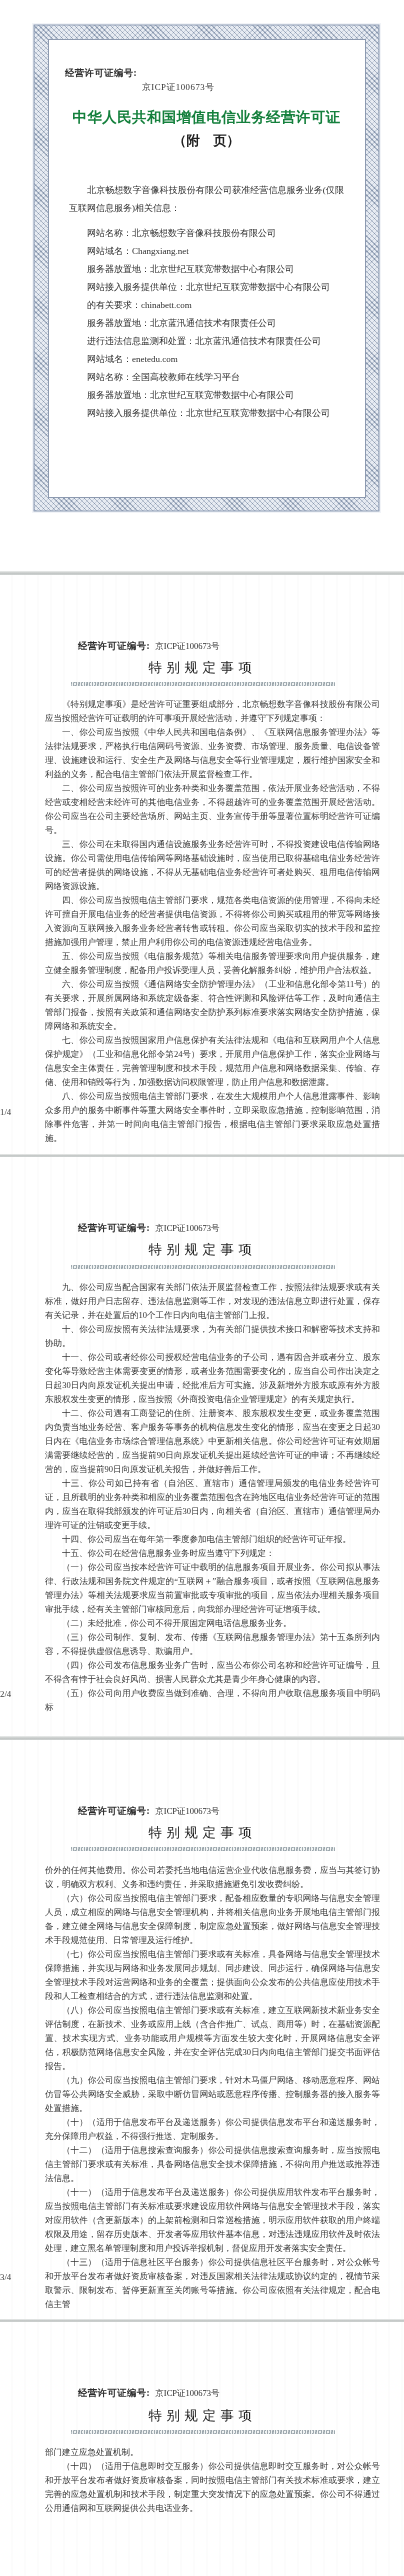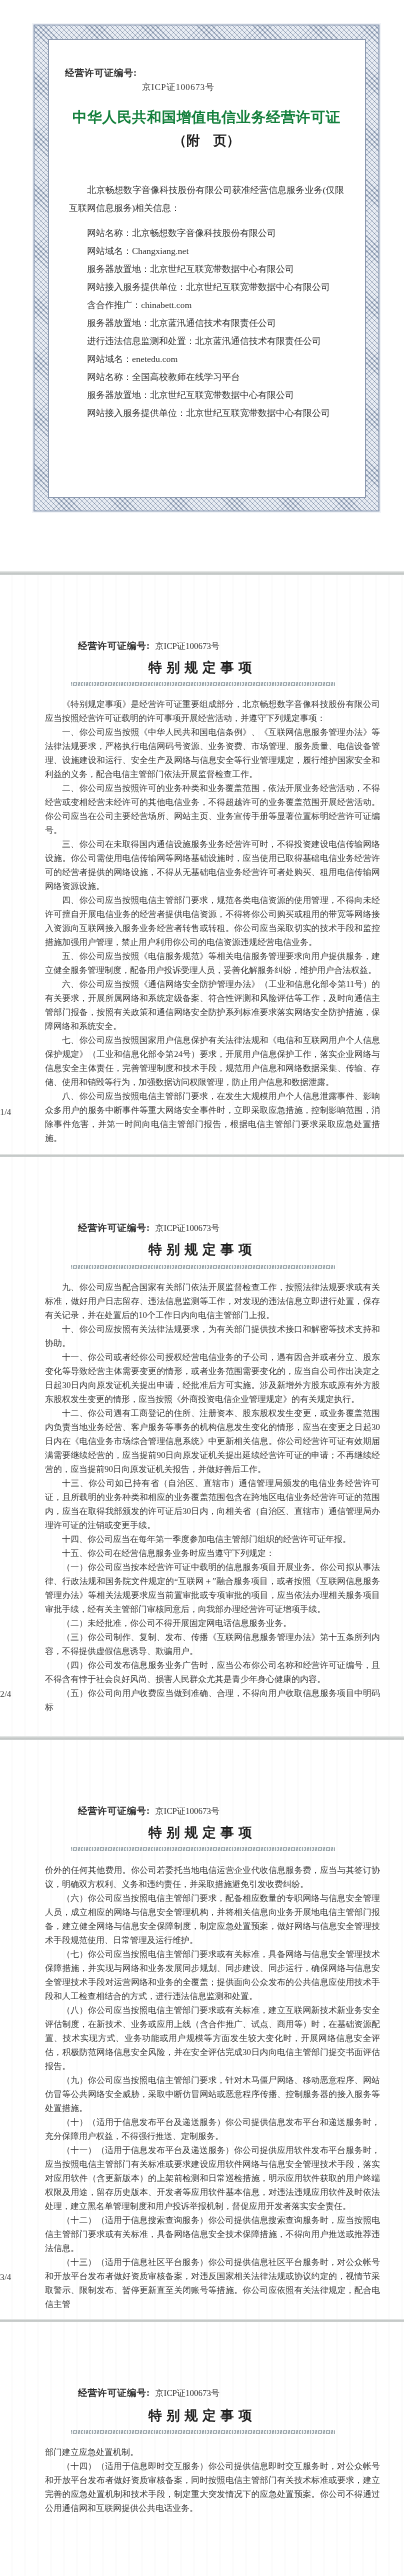--- a/index.html
+++ b/index.html
@@ -25,21 +25,21 @@
   .c-entries p{margin:0;font-size:9px;line-height:18px;text-indent:2em;text-align:justify;color:#2e2e2e;}
 
   
   .sp{box-sizing:border-box;padding-top:65px;
       background:repeating-linear-gradient(90deg,#ffffff 0 10.8px,#fcfcfc 10.8px 13px);}
   .sp-mid{height:579px;}
   .sp-last{height:551px;}
   .sp-head{margin-left:46px;padding-left:32px;}
   .sp-head .lbl{font-size:9.3px;font-weight:bold;letter-spacing:0.5px;color:#2c2c2c;}
   .sp-head .val{font-size:8.5px;margin-left:3.1px;color:#2c2c2c;}
-  .sp-title{margin-top:6.2px;text-align:center;font-size:13.4px;font-weight:bold;letter-spacing:4.6px;color:#222;}
+  .sp-title{margin-top:6.2px;text-align:center;font-size:13.4px;font-weight:normal;letter-spacing:4.6px;color:#222;}
   .zigzag{width:264px;height:4.1px;margin:5.2px auto 0 auto;opacity:.85;
           background:
             repeating-linear-gradient(105deg,#8e9aa0 0 1px,transparent 1px 2.6px),
             repeating-linear-gradient(75deg,#aab4ba 0 1px,#eef1f2 1px 2.6px);}
   .sp-body{margin:11.3px 25px 0 45px;}
   .sp-body p{margin:0;font-size:8.5px;line-height:14px;text-align:justify;text-indent:2em;color:#333;}
   .sp-body p.noindent{text-indent:0;}
   .page-num{position:absolute;left:0;right:0;text-align:left;font-size:8.8px;color:#3a3a3a;
             font-family:"Liberation Serif","DejaVu Serif",serif;}
   .pn-mid{bottom:37px;}
@@ -53,21 +53,21 @@
       <div class="c-lic-label">经营许可证编号:</div>
       <div class="c-lic-no">京ICP证100673号</div>
       <div class="c-title">中华人民共和国增值电信业务经营许可证</div>
       <div class="c-subtitle">（附　页）</div>
       <div class="c-intro">北京畅想数字音像科技股份有限公司获准经营信息服务业务(仅限互联网信息服务)相关信息：</div>
       <div class="c-entries" id="cert-entries">
           <p>网站名称：北京畅想数字音像科技股份有限公司</p>
           <p>网站域名：Changxiang.net</p>
           <p>服务器放置地：北京世纪互联宽带数据中心有限公司</p>
           <p>网站接入服务提供单位：北京世纪互联宽带数据中心有限公司</p>
-          <p>含合作推广：chinabett.com</p>
+          <p>的有关要求：chinabett.com</p>
           <p>服务器放置地：北京蓝汛通信技术有限责任公司</p>
           <p>进行违法信息监测和处置：北京蓝汛通信技术有限责任公司</p>
           <p>网站域名：enetedu.com</p>
           <p>网站名称：全国高校教师在线学习平台</p>
           <p>服务器放置地：北京世纪互联宽带数据中心有限公司</p>
           <p>网站接入服务提供单位：北京世纪互联宽带数据中心有限公司</p>
         </div>
     </div>
   </div>
 </section>
@@ -130,22 +130,22 @@
   </div>
   <div class="sp-title">特别规定事项</div>
   <div class="zigzag"></div>
   <div class="sp-body">
       <p class="noindent">价外的任何其他费用。你公司若委托当地电信运营企业代收信息服务费，应当与其签订协议，明确双方权利、义务和违约责任，并采取措施避免引发收费纠纷。</p>
       <p>（六）你公司应当按照电信主管部门要求，配备相应数量的专职网络与信息安全管理人员，成立相应的网络与信息安全管理机构，并将相关信息向业务开展地电信主管部门报备，建立健全网络与信息安全保障制度，制定应急处置预案，做好网络与信息安全管理技术手段规范使用、日常管理及运行维护。</p>
       <p>（七）你公司应当按照电信主管部门要求或有关标准，具备网络与信息安全管理技术保障措施，并实现与网络和业务发展同步规划、同步建设、同步运行，确保网络与信息安全管理技术手段对运营网络和业务的全覆盖；提供面向公众发布的公共信息应使用技术手段和人工检查相结合的方式，进行违法信息监测和处置。</p>
       <p>（八）你公司应当按照电信主管部门要求或有关标准，建立互联网新技术新业务安全评估制度，在新技术、业务或应用上线（含合作推广、试点、商用等）时，在基础资源配置、技术实现方式、业务功能或用户规模等方面发生较大变化时，开展网络信息安全评估，积极防范网络信息安全风险，并在安全评估完成30日内向电信主管部门提交书面评估报告。</p>
       <p>（九）你公司应当按照电信主管部门要求，针对木马僵尸网络、移动恶意程序、网站仿冒等公共网络安全威胁，采取中断仿冒网站或恶意程序传播、控制服务器的接入服务等处置措施。</p>
       <p>（十）（适用于信息发布平台及递送服务）你公司提供信息发布平台和递送服务时，充分保障用户权益，不得强行推送、定制服务。</p>
+      <p>（十二）（适用于信息搜索查询服务）你公司提供信息搜索查询服务时，应当按照电信主管部门要求或有关标准，具备网络信息安全技术保障措施，不得向用户推送或推荐违法信息。</p>
       <p>（十一）（适用于信息发布平台及递送服务）你公司提供应用软件发布平台服务时，应当按照电信主管部门有关标准或要求建设应用软件网络与信息安全管理技术手段，落实对应用软件（含更新版本）的上架前检测和日常巡检措施，明示应用软件获取的用户终端权限及用途，留存历史版本、开发者等应用软件基本信息，对违法违规应用软件及时依法处理，建立黑名单管理制度和用户投诉举报机制，督促应用开发者落实安全责任。</p>
-      <p>（十二）（适用于信息搜索查询服务）你公司提供信息搜索查询服务时，应当按照电信主管部门要求或有关标准，具备网络信息安全技术保障措施，不得向用户推送或推荐违法信息。</p>
       <p>（十三）（适用于信息社区平台服务）你公司提供信息社区平台服务时，对公众帐号和开放平台发布者做好资质审核备案，对违反国家相关法律法规或协议约定的，视情节采取警示、限制发布、暂停更新直至关闭账号等措施。你公司应依照有关法律规定，配合电信主管</p>
     </div>
   <div class="page-num pn-mid">3/4</div>
 </section>
 
 <div class="divider"></div>
 
 <section class="sheet sp sp-last">
   <div class="sp-head">
     <span class="lbl">经营许可证编号:</span>

